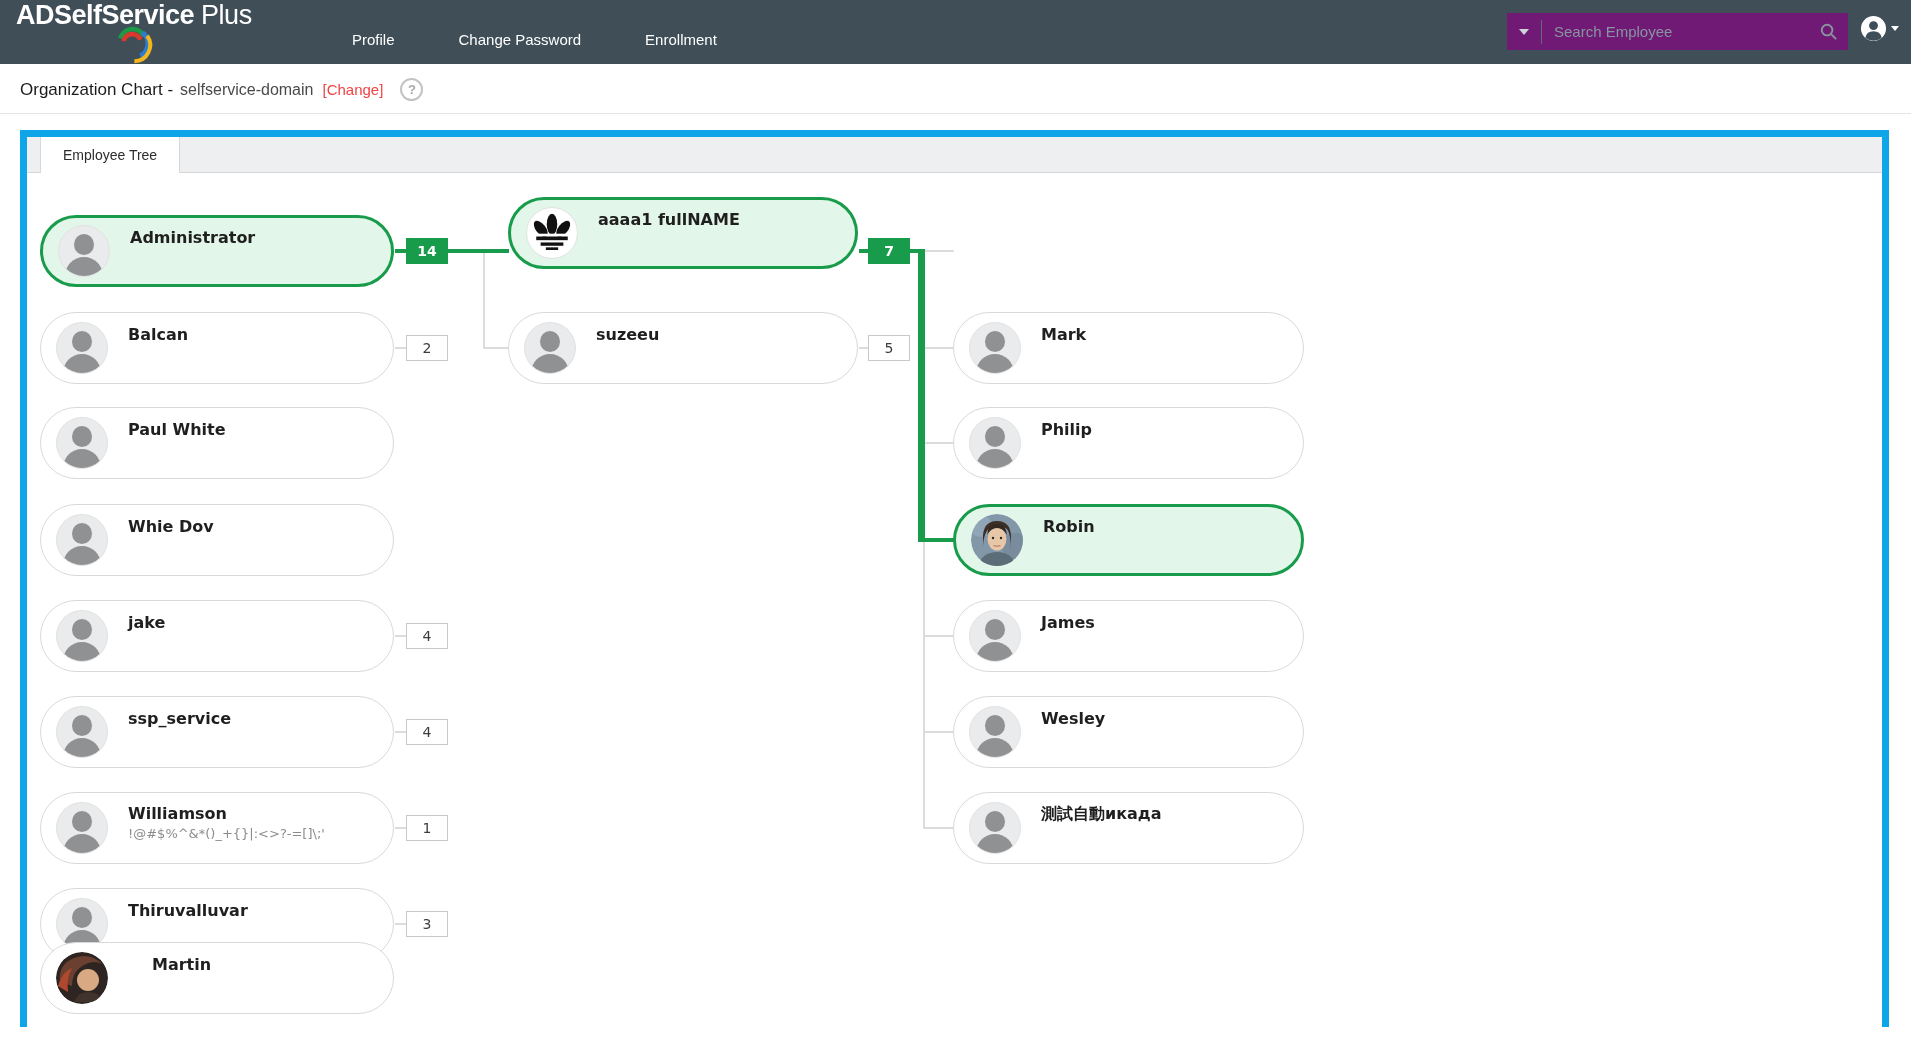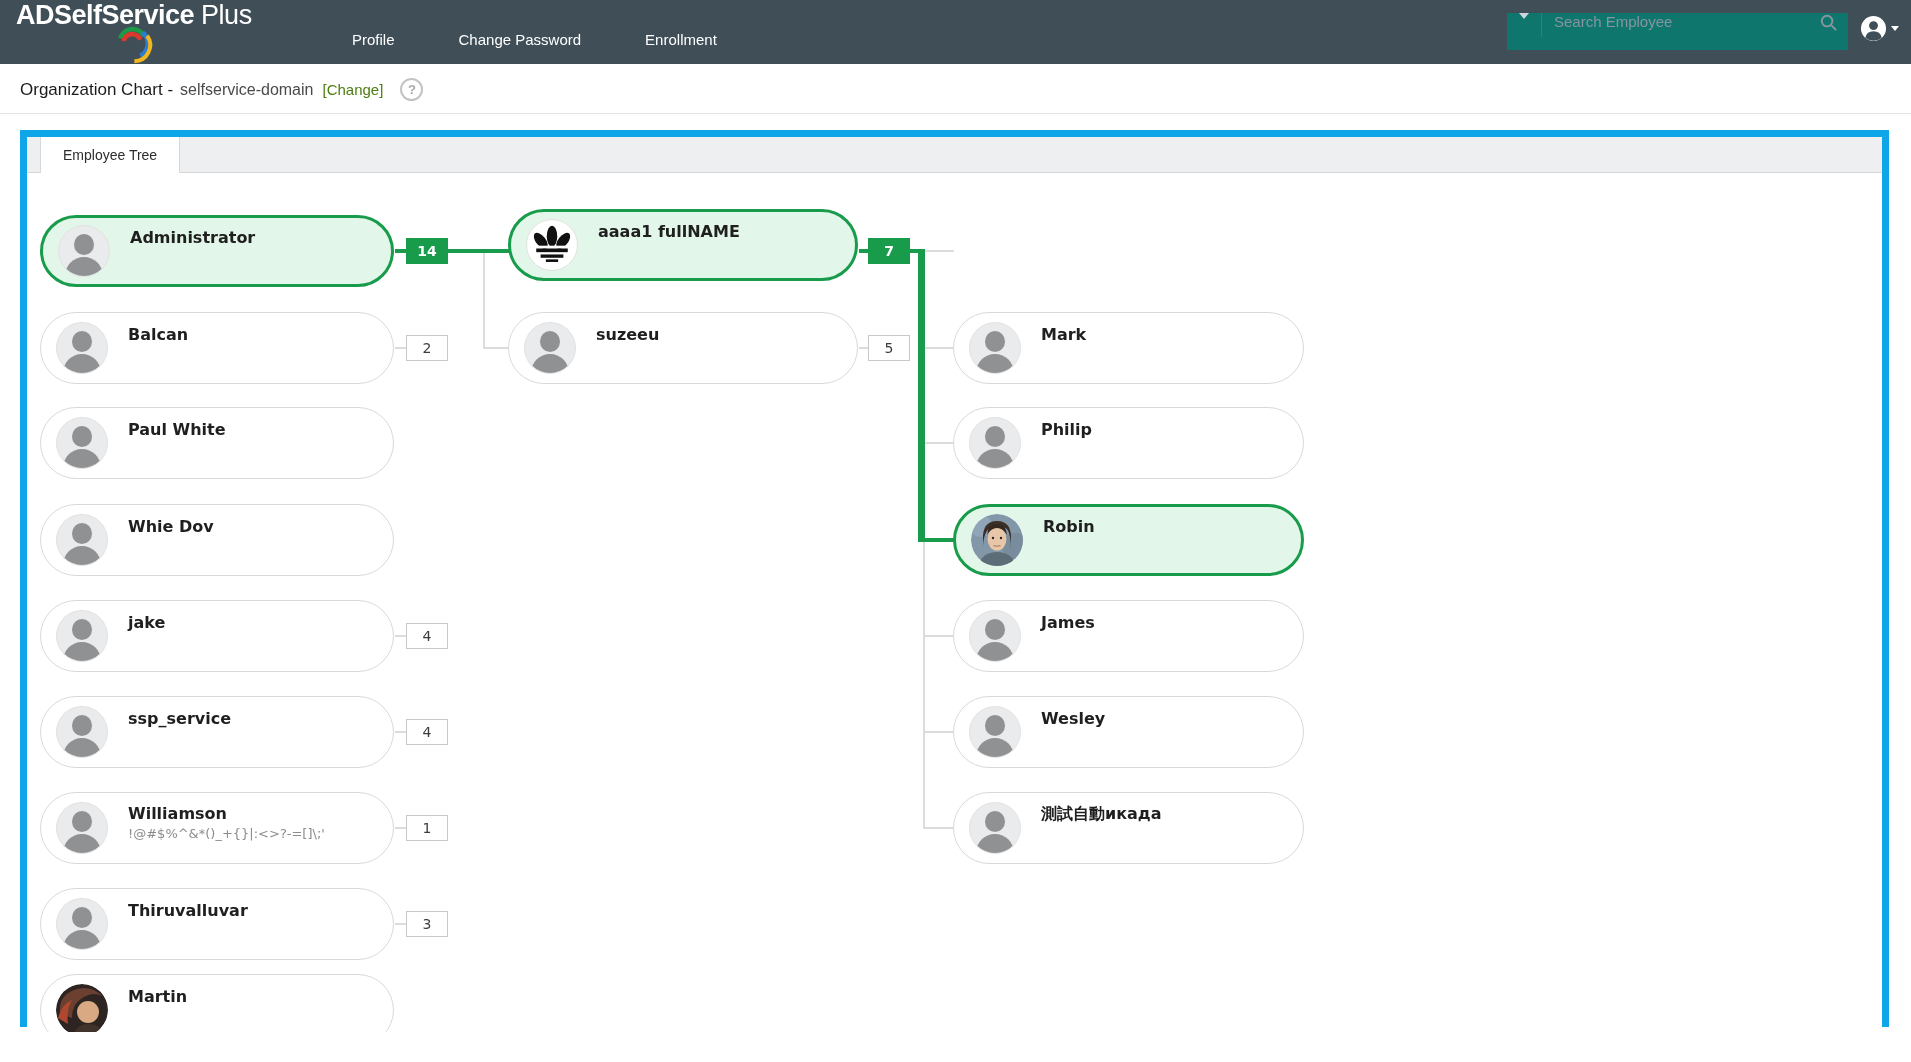--- a/index.html
+++ b/index.html
@@ -8,34 +8,34 @@
 
   
   .hdr{position:absolute;left:0;top:0;width:1911px;height:64px;background:#3f4e57;}
   .logo{position:absolute;left:16px;top:0;height:64px;display:flex;align-items:center;flex-direction:column;}
   .logo .brand{color:#fff;font-size:27px;letter-spacing:-0.5px;}
   .logo .brand b{font-weight:700;}
   .logo .brand .lite{font-weight:300;margin-left:7px;}
   .logo svg{margin-left:-6px;margin-top:-10px;}
   .nav{position:absolute;left:352px;top:0;height:64px;display:flex;gap:64px;align-items:center;padding-top:14px;box-sizing:border-box;}
   .nav a{color:#fff;font-size:15px;text-decoration:none;cursor:pointer;white-space:nowrap;}
-  .searchbox{position:absolute;left:1507px;top:13px;width:341px;height:37px;background:#0f766e;display:flex;align-items:flex-start;}
+  .searchbox{position:absolute;left:1507px;top:13px;width:341px;height:37px;background:#701a75;display:flex;align-items:center;}
   .sb-caret{width:34px;display:flex;justify-content:center;cursor:pointer;}
   .caret-down{width:0;height:0;border-left:5px solid transparent;border-right:5px solid transparent;border-top:6px solid #cdd5da;}
   .sb-div{width:1px;height:24px;background:#5e6c75;}
   .searchbox input{flex:1;background:transparent;border:none;outline:none;color:#cdd5da;font-size:15px;padding:0 8px 0 12px;font-family:"Liberation Sans",sans-serif;}
   .searchbox input::placeholder{color:#8695a0;}
   .sb-mag{width:40px;display:flex;justify-content:center;cursor:pointer;}
   .usermenu{position:absolute;left:1860px;top:15px;display:flex;align-items:center;gap:4px;cursor:pointer;}
 
   
   .titlebar{position:absolute;left:20px;top:78px;display:flex;align-items:center;gap:7px;}
   .pt-main{font-size:17px;font-weight:400;color:#1b1b1b;}
   .pt-domain{font-size:16px;color:#4a4a4a;}
-  .pt-change{font-size:15px;color:#4d7c0f;cursor:pointer;margin-left:2px;}
+  .pt-change{font-size:15px;color:#ef4444;cursor:pointer;margin-left:2px;}
   .help{width:19px;height:19px;border-radius:50%;border:2px solid #c3c3c3;color:#a8a8a8;display:inline-flex;align-items:center;justify-content:center;font-size:13px;font-weight:700;margin-left:10px;cursor:pointer;}
   .help::before{content:"?";}
   .title-divider{position:absolute;left:0;top:113px;width:1911px;height:1px;background:#e4e4e4;}
 
   
   .panel{position:absolute;left:20px;top:130px;width:1869px;height:897px;border:7px solid #0ea5e9;box-sizing:border-box;background:#fff;}
   .tabstrip{position:relative;height:35px;background:#edeff0;border-bottom:1px solid #d8d8d8;}
   .tab{position:absolute;left:13px;top:0;height:36px;background:#fff;border-left:1px solid #d8d8d8;border-right:1px solid #d8d8d8;display:flex;align-items:center;padding:0 22px;font-size:14px;color:#2d2d2d;z-index:2;cursor:pointer;}
   .content{position:relative;width:100%;height:859px;overflow:hidden;background:#fff;}
 
@@ -183,36 +183,36 @@
           <div class="name">Williamson</div>
           <div class="sub">!@#$%^&amp;*()_+{}|:&lt;&gt;?-=[]\;'</div>
         </div>
       </div>
       <div class="card c1" style="left:13px;top:715px;">
         <div class="avatar sil"></div>
         <div class="nm">
             <div class="name">Thiruvalluvar</div>
           </div>
       </div>
-      <div class="card c1" style="left:13px;top:801px;">
+      <div class="card c1" style="left:13px;top:769px;gap:24px;">
         <div class="avatar photo">
           <svg width="52" height="52" viewBox="0 0 52 52">
               <circle cx="26" cy="26" r="26" fill="#2e2522"></circle>
               <path d="M4 30 Q2 12 18 6 Q34 0 46 12 Q38 8 30 12 Q16 18 16 34 Z" fill="#6b4030"></path>
               <path d="M2 34 Q6 20 16 16 Q10 26 12 40 Z" fill="#b0482f"></path>
               <circle cx="32" cy="28" r="11" fill="#d9a983"></circle>
               <path d="M18 50 Q22 40 32 40 Q44 40 48 50 Z" fill="#40332c"></path>
             </svg>
         </div>
         <div class="nm">
             <div class="name">Martin</div>
           </div>
       </div>
 
-      <div class="card c2 sel" style="left:481px;top:36px;">
+      <div class="card c2 sel" style="left:481px;top:24px;">
         <div class="avatar white">
           <svg width="42" height="42" viewBox="0 0 24 24">
             <g fill="#111">
               <ellipse cx="12" cy="7" rx="3" ry="6"></ellipse>
               <ellipse cx="5.6" cy="9.6" rx="2.8" ry="5.4" transform="rotate(-38 5.6 9.6)"></ellipse>
               <ellipse cx="18.4" cy="9.6" rx="2.8" ry="5.4" transform="rotate(38 18.4 9.6)"></ellipse>
             </g>
             <rect x="0" y="12.4" width="24" height="1.6" fill="#fff"></rect>
             <rect x="0" y="16" width="24" height="1.4" fill="#fff"></rect>
             <rect x="3" y="14" width="18" height="2.1" fill="#111"></rect>

